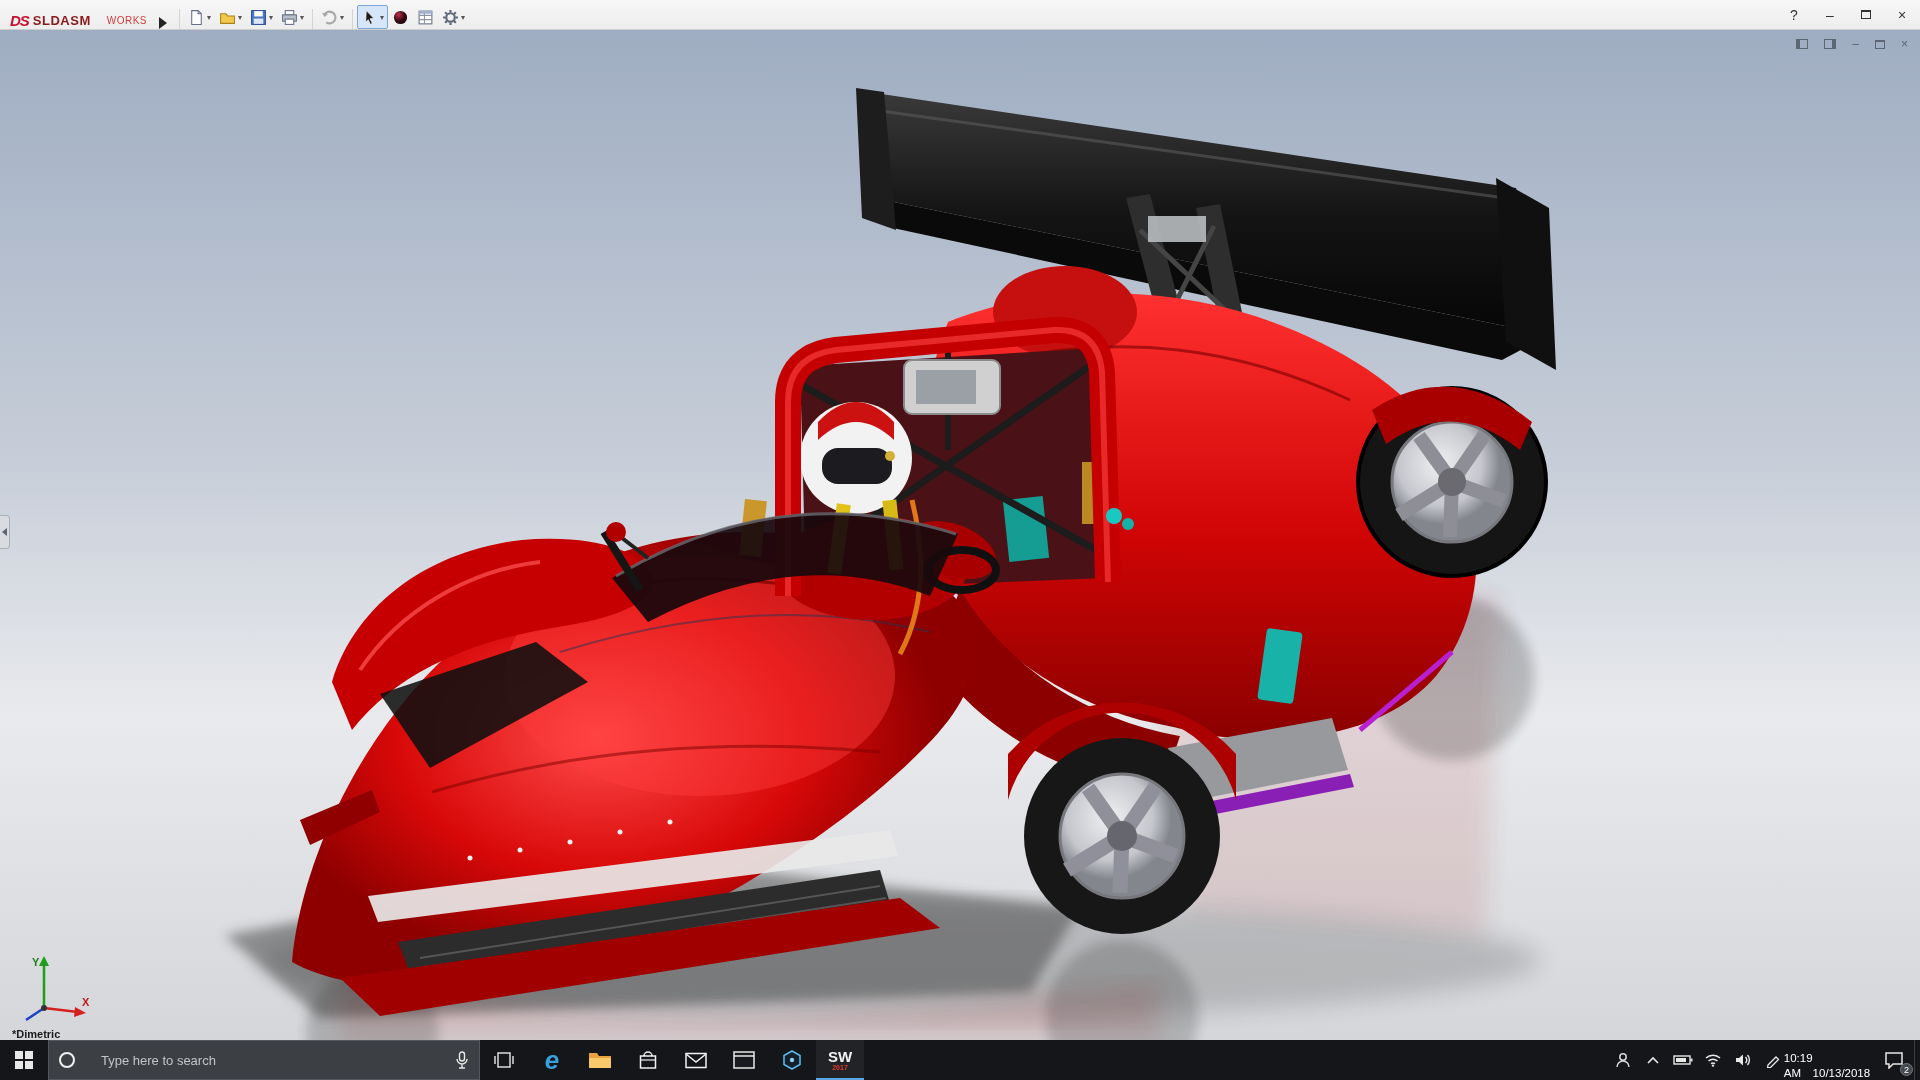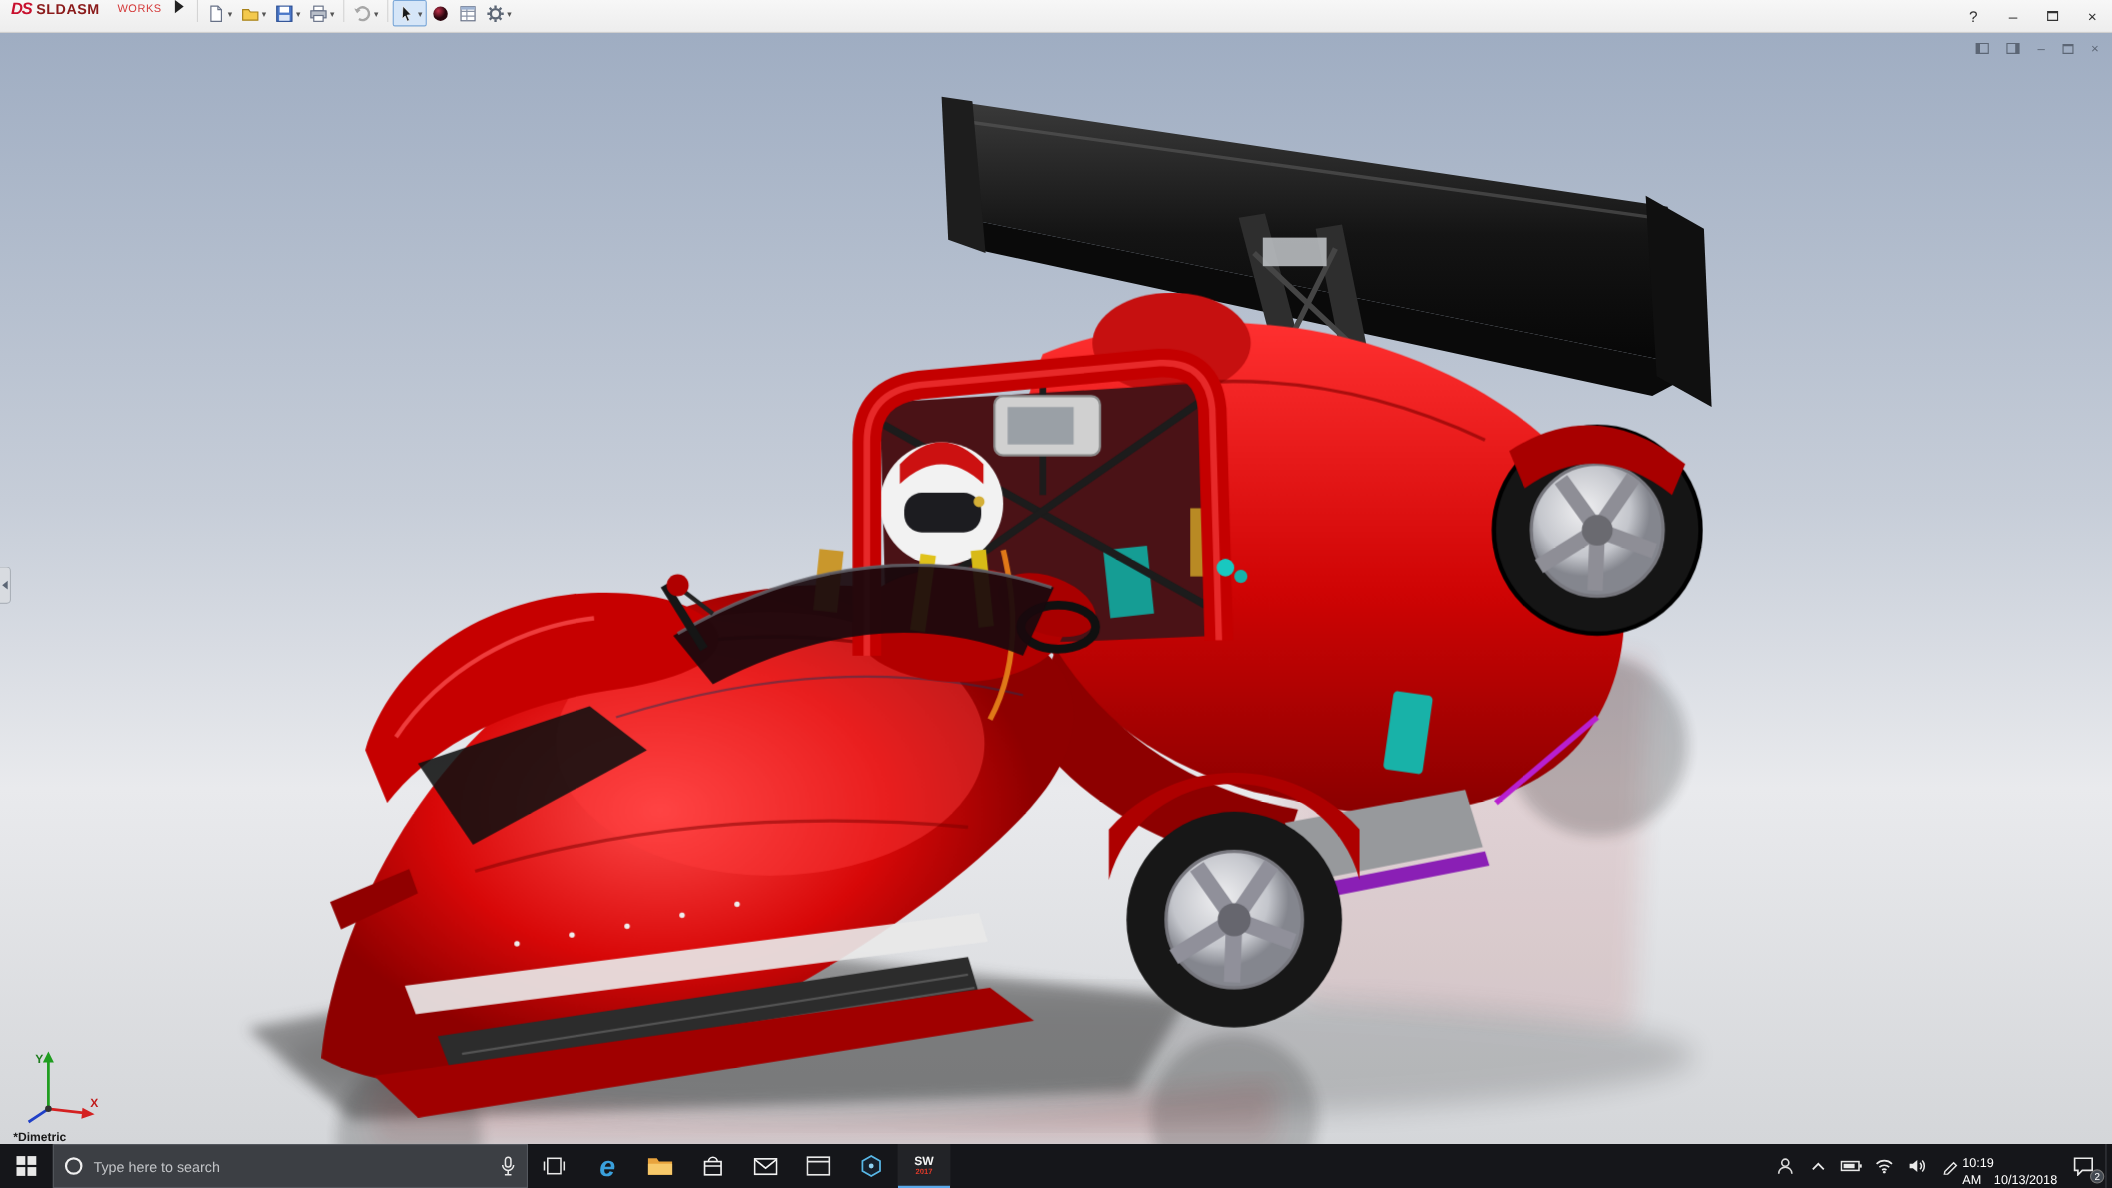--- a/index.html
+++ b/index.html
@@ -1,20 +1,20 @@
 <!DOCTYPE html>
 <html><head>
 <meta charset="utf-8">
 <style>
   * { margin:0; padding:0; box-sizing:border-box; }
   html,body { width:1920px; height:1080px; overflow:hidden; font-family:"Liberation Sans", sans-serif; }
   .app { position:relative; width:1920px; height:1080px; background:#e8e8e8; }
 
   
-  .titlebar { position:absolute; top:0; left:0; right:0; height:30px; background:linear-gradient(#f7f7f7,#ededed); border-bottom:1px solid #cfcfcf; display:flex; align-items:flex-start; }
+  .titlebar { position:absolute; top:0; left:0; right:0; height:30px; background:linear-gradient(#f7f7f7,#ededed); border-bottom:1px solid #cfcfcf; display:flex; align-items:flex-end; }
   .brand { display:flex; align-items:center; padding:0 6px 0 10px; gap:4px; }
   .ds-logo { font-weight:bold; font-style:italic; font-size:15px; color:#c8102e; letter-spacing:-1px; }
   .brand-solid { font-weight:bold; font-size:13px; color:#8a1a1a; letter-spacing:.5px; }
   .brand-works { font-weight:normal; font-size:10px; color:#d43a3a; letter-spacing:.5px;margin-left:12px; }
   .flyout-arrow { width:0; height:0; border-top:6px solid transparent; border-bottom:6px solid transparent; border-left:8px solid #222; margin:0 8px 0 6px; }
   .tb-sep { width:1px; height:20px; background:#d4d4d4; margin:0 4px; }
   .tool-btn { height:24px; display:flex; align-items:center; padding:0 3px; border:1px solid transparent; border-radius:2px; }
   .tool-btn svg { display:block; }
   .tool-btn.pressed { background:#d6e6f8; border-color:#7aa7d8; }
   .caret { font-size:8px; color:#555; margin-left:2px; }
@@ -34,28 +34,28 @@
   .flyout-tab { position:absolute; left:0; top:48%; width:10px; height:34px; background:#d8dbe0; border:1px solid #aab0b8; border-left:none; border-radius:0 4px 4px 0; display:flex; align-items:center; justify-content:center; }
   .flyout-tab::after { content:""; width:0; height:0; border-top:4px solid transparent; border-bottom:4px solid transparent; border-right:5px solid #5c6675; }
   .orient-label { position:absolute; left:12px; bottom:0px; font-size:11px; font-weight:bold; color:#1a1a1a; }
   .triad { position:absolute; left:14px; bottom:18px; }
 
   
   .taskbar { position:absolute; bottom:0; left:0; right:0; height:40px; background:#15161a; display:flex; align-items:stretch; color:#e8e8e8; }
   .tb-btn { width:48px; display:flex; align-items:center; justify-content:center; position:relative; }
   .start-grid { display:grid; grid-template-columns:8px 8px; grid-template-rows:8px 8px; gap:2px; }
   .start-grid span { background:#e8e8e8; }
-  .searchbox { width:432px; background:#3c3f44; border:1px solid #54585e; display:flex; align-items:center; padding:0 10px; gap:10px; }
+  .searchbox { width:432px; background:#3c3f44; border:1px solid #54585e; display:flex; align-items:center; padding:0 10px; gap:26px; }
   .cortana-ring { width:16px; height:16px; border:2px solid #f0f0f0; border-radius:50%; flex:none; }
   .searchbox input { flex:1; background:transparent; border:none; outline:none; color:#cfd0d2; font-size:13px; font-family:"Liberation Sans", sans-serif; }
   .searchbox input::placeholder { color:#c2c4c7; opacity:1; }
   .edge-e { color:#3aa0dc; font-size:26px; font-weight:bold; font-style:italic; line-height:1; }
   .running { box-shadow:inset 0 -2px 0 #5aa7e8; background:rgba(255,255,255,.06); }
   .sw-ico { text-align:center; line-height:1; }
-  .sw-ico .l1 { display:block; color:#f2f2f2; font-weight:bold; font-size:11px; }
+  .sw-ico .l1 { display:block; color:#f2f2f2; font-weight:bold; font-size:15px; }
   .sw-ico .l2 { display:block; color:#e03a2a; font-weight:bold; font-size:7px; }
   .tray { margin-left:auto; display:flex; align-items:stretch; }
   .tray-btn { width:30px; display:flex; align-items:center; justify-content:center; position:relative; }
   .clock { width:86px; display:flex; flex-direction:row; align-items:flex-end; justify-content:center; padding-right:8px; font-size:11.5px; line-height:1.25; color:#fff; }
   .badge { position:absolute; right:1px; bottom:4px; min-width:13px; height:13px; border-radius:7px; background:#444a52; border:1px solid #777; color:#fff; font-size:9px; display:flex; align-items:center; justify-content:center; padding:0 2px; }
   .show-desktop { width:6px; border-left:1px solid #3a3d42; }
 </style>
 </head>
 <body>
 

